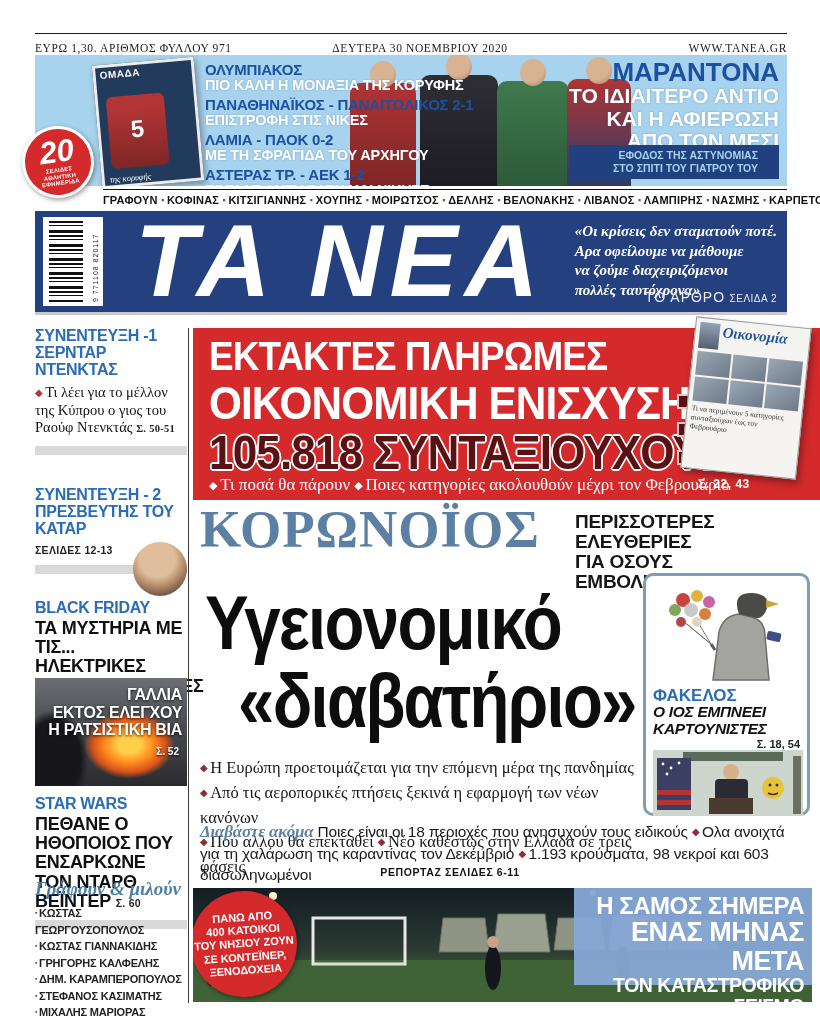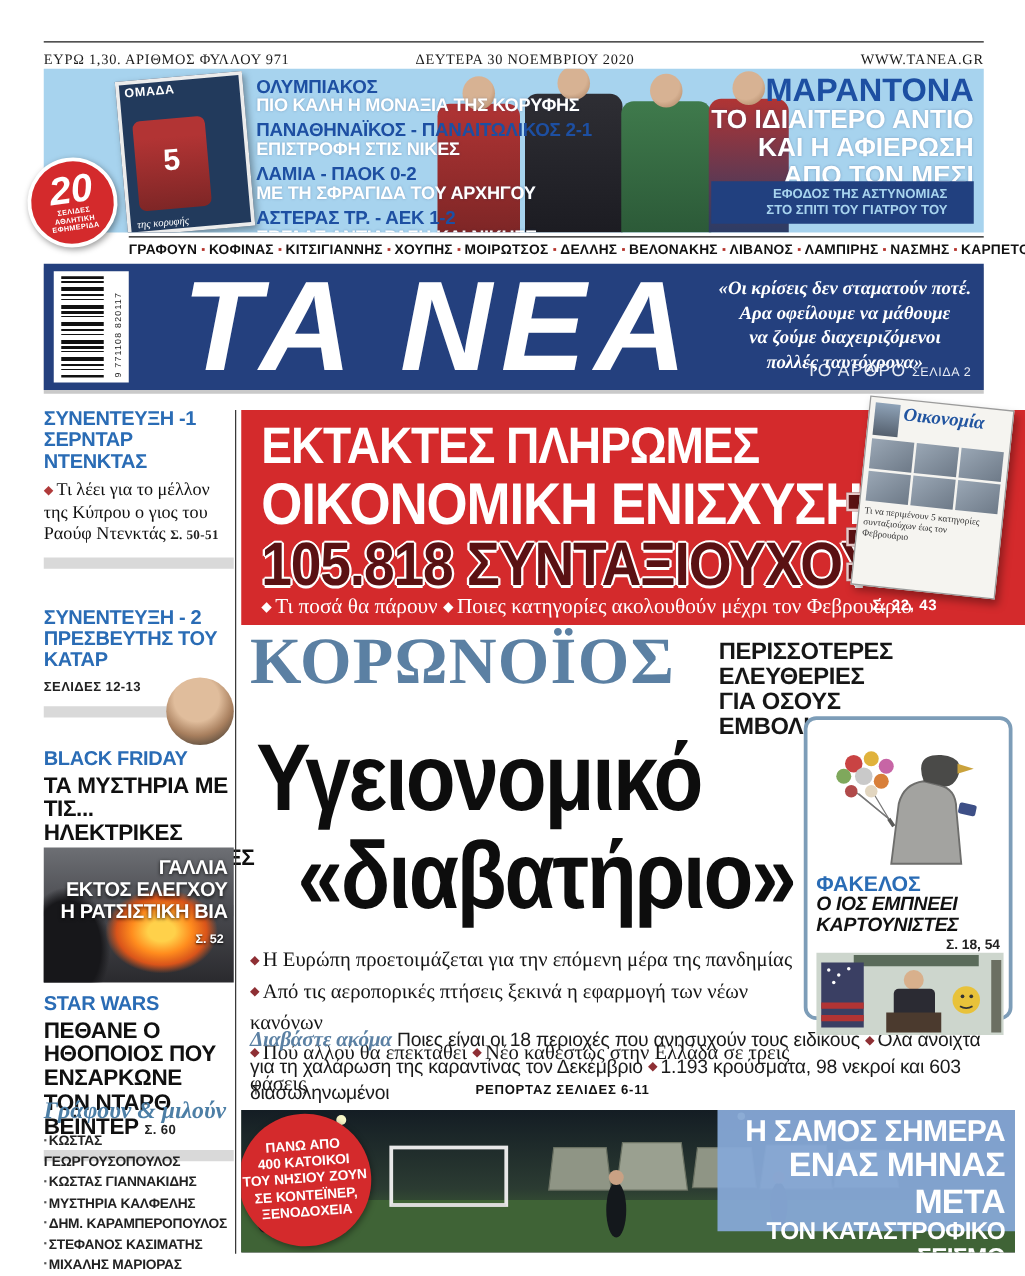--- a/index.html
+++ b/index.html
@@ -37,28 +37,28 @@
   .badge20 .num{font-size:31px;font-weight:900;font-style:italic;line-height:1;margin-top:7px;}
   .badge20 .small{font-size:5.8px;font-weight:900;line-height:1.15;letter-spacing:.3px;}
 
   
   .writersbar{left:103px;top:189px;width:684px;border-top:1.6px solid #111;padding-top:4px;
       font-size:11px;font-weight:900;letter-spacing:.2px;white-space:nowrap;}
   .wname::before{content:"▪ ";color:#b5342c;font-size:9px;vertical-align:1px;}
 
   
   .masthead{left:35px;top:211px;width:752px;height:101px;background:#24407e;box-shadow:0 3px 0 #c9c9c9;}
-  .mast-title{position:absolute;left:111px;top:2px;color:#fff;font-weight:900;font-style:italic;
+  .mast-title{position:absolute;left:100px;top:2px;color:#fff;font-weight:900;font-style:italic;
       font-size:102px;letter-spacing:7px;line-height:.95;}
   .barcode{position:absolute;left:8px;top:6px;width:60px;height:89px;background:#fff;}
   .bars{position:absolute;left:6px;top:4px;width:34px;height:81px;
       background:repeating-linear-gradient(180deg,#111 0 2px,#fff 2px 4px,#111 4px 5px,#fff 5px 9px,#111 9px 12px,#fff 12px 14px);}
   .bcnum{position:absolute;right:4px;top:4px;height:81px;font-size:7px;color:#222;
       writing-mode:vertical-rl;transform:rotate(180deg);letter-spacing:1px;}
-  .quote{position:absolute;right:10px;top:11px;text-align:center;color:#fff;
+  .quote{position:absolute;right:10px;top:11px;text-align:left;color:#fff;
       font-family:"Liberation Serif",serif;font-style:italic;font-weight:bold;font-size:15px;line-height:1.3;}
   .quote-ref{position:absolute;right:10px;top:76px;text-align:right;color:#e8ecf5;}
   .quote-ref .a{font-size:14px;letter-spacing:1px;}
   .quote-ref .b{font-size:10px;letter-spacing:.5px;}
 
   
   .side{width:152px;}
   .kicker{font-size:16px;font-weight:900;color:#2a6cb5;line-height:1.06;letter-spacing:-.3px;}
   .side-head{font-size:18px;font-weight:900;color:#101010;line-height:1.07;letter-spacing:-.3px;margin-top:2px;}
   .portrait{float:right;width:54px;height:54px;border-radius:50%;margin:2px 0 2px 4px;
@@ -108,21 +108,21 @@
   .cor-bullets{left:200px;top:756px;width:445px;font-family:"Liberation Serif",serif;
       font-size:16.5px;line-height:1.5;color:#161616;}
   .dia2::before{content:"◆ ";color:#8e2f34;font-size:10px;vertical-align:2px;}
   .more-para{left:200px;top:821px;width:592px;font-size:15.5px;line-height:1.35;color:#1a1a1a;letter-spacing:-.2px;}
   .more-label{font-family:"Liberation Serif",serif;font-style:italic;font-weight:bold;color:#5b80a3;font-size:17px;}
   .sep2::before{content:" ◆ ";color:#8e2f34;font-size:10px;vertical-align:2px;}
   .report{left:200px;top:866px;width:500px;text-align:center;font-size:10.5px;font-weight:900;letter-spacing:.6px;}
 
   
   .cartoon{left:643px;top:573px;width:167px;height:243px;border:3px solid #7d9db8;border-radius:10px;
-      background:#fff;box-sizing:border-box;padding:19px 7px;}
+      background:#fff;box-sizing:border-box;padding:8px 7px;}
   .ct-kicker{font-size:17px;font-weight:900;color:#2a6cb5;line-height:1;margin-top:1px;}
   .ct-head{font-size:15.5px;font-weight:900;color:#111;line-height:1.07;letter-spacing:-.3px;font-style:italic;}
   .ct-page{text-align:right;font-size:11px;font-weight:700;color:#222;margin-top:1px;}
 
   
   .strip{left:193px;top:888px;width:619px;height:114px;overflow:hidden;background:#22302a;}
   .red-circle{position:absolute;left:-2px;top:3px;width:106px;height:106px;border-radius:50%;background:#d42a2c;
       transform:rotate(-4deg);display:flex;flex-direction:column;justify-content:center;text-align:center;
       color:#fff;font-weight:900;font-size:11px;line-height:1.2;box-shadow:1px 2px 5px rgba(0,0,0,.4);}
   .samos-panel{position:absolute;right:0;top:0;width:238px;height:97px;background:rgba(134,168,214,.95);
@@ -261,21 +261,21 @@
       <span>ΠΕΘΑΝΕ Ο ΗΘΟΠΟΙΟΣ ΠΟΥ ΕΝΣΑΡΚΩΝΕ ΤΟΝ ΝΤΑΡΘ ΒΕΪΝΤΕΡ</span>
       <span class="pageref">Σ. 60</span>
     </div>
     <div class="divider"></div>
   </div>
 
   <div class="abs side" style="left:35px;top:878px;">
     <div class="gm-title">Γράφουν &amp; μιλούν</div>
     <div class="gm-name">ΚΩΣΤΑΣ ΓΕΩΡΓΟΥΣΟΠΟΥΛΟΣ</div>
     <div class="gm-name">ΚΩΣΤΑΣ ΓΙΑΝΝΑΚΙΔΗΣ</div>
-    <div class="gm-name">ΜΥΣΤΗΡΙΑ ΚΑΛΦΕΛΗΣ</div>
+    <div class="gm-name">ΓΡΗΓΟΡΗΣ ΚΑΛΦΕΛΗΣ</div>
     <div class="gm-name">ΔΗΜ. ΚΑΡΑΜΠΕΡΟΠΟΥΛΟΣ</div>
     <div class="gm-name">ΣΤΕΦΑΝΟΣ ΚΑΣΙΜΑΤΗΣ</div>
     <div class="gm-name">ΜΙΧΑΛΗΣ ΜΑΡΙΟΡΑΣ</div>
     <div class="gm-name">ΕΥΘΥΜΗΣ ΜΠΑΚΟΓΙΑΝΝΗΣ</div>
 
   </div>
 
   <div class="abs vrule"></div>
 
   <div class="abs redbox">

